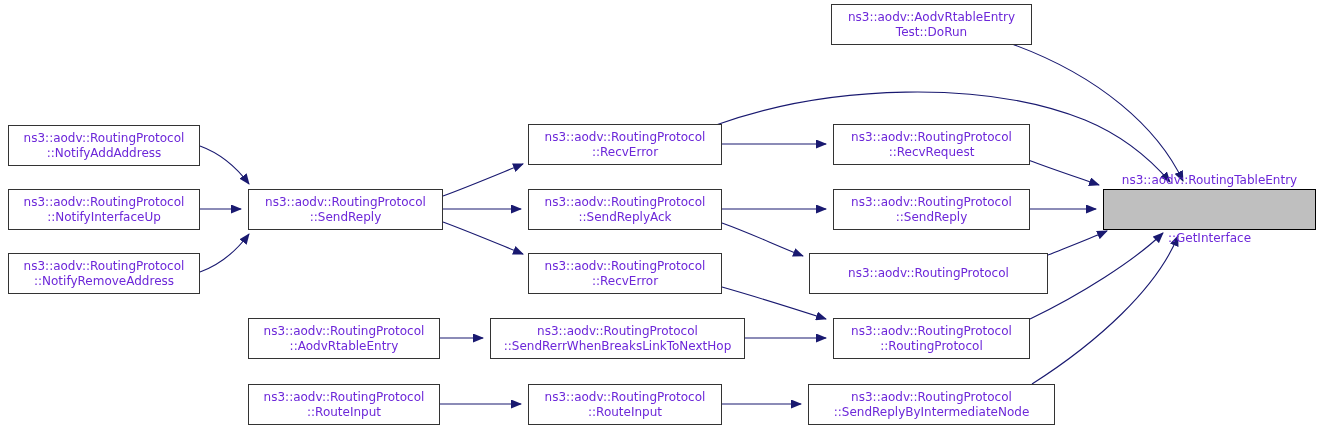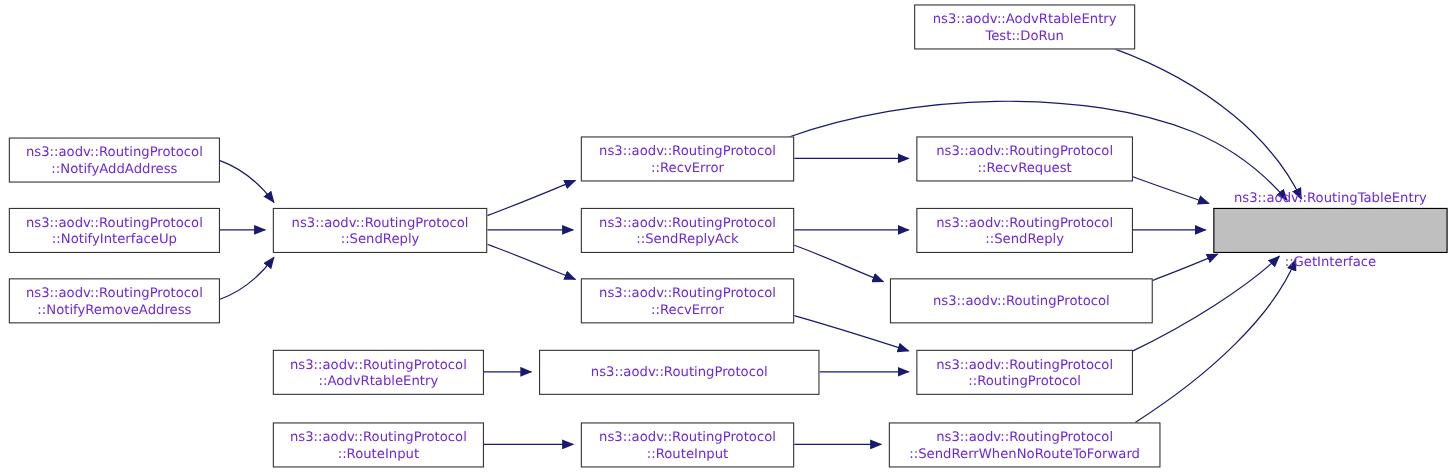--- a/index.html
+++ b/index.html
@@ -145,35 +145,36 @@
     <span>::RoutingProtocol</span>
   </div>
 
   <div class="node" style="left:248px; top:318px; width:192px; height:41px;">
     <span>ns3::aodv::RoutingProtocol</span>
     <span>::AodvRtableEntry</span>
   </div>
 
   <div class="node" style="left:490px; top:318px; width:255px; height:41px;">
     <span>ns3::aodv::RoutingProtocol</span>
+    <span>::SendRerrWhenBreaksLinkToNextHop</span>
   </div>
 
   <div class="node" style="left:248px; top:384px; width:192px; height:41px;">
     <span>ns3::aodv::RoutingProtocol</span>
     <span>::RouteInput</span>
   </div>
 
   <div class="node" style="left:528px; top:384px; width:194px; height:41px;">
     <span>ns3::aodv::RoutingProtocol</span>
     <span>::RouteInput</span>
   </div>
 
   <div class="node" style="left:808px; top:384px; width:247px; height:41px;">
     <span>ns3::aodv::RoutingProtocol</span>
-    <span>::SendRerrWhenNoRouteToForward</span>
+    <span>::SendReplyByIntermediateNode</span>
   </div>
 
   <div class="node current" style="left:1103px; top:189px; width:213px; height:41px;">
     <span>ns3::aodv::RoutingTableEntry</span>
     <span>::GetInterface</span>
   </div>
 
 </div>
 
 </body></html>

